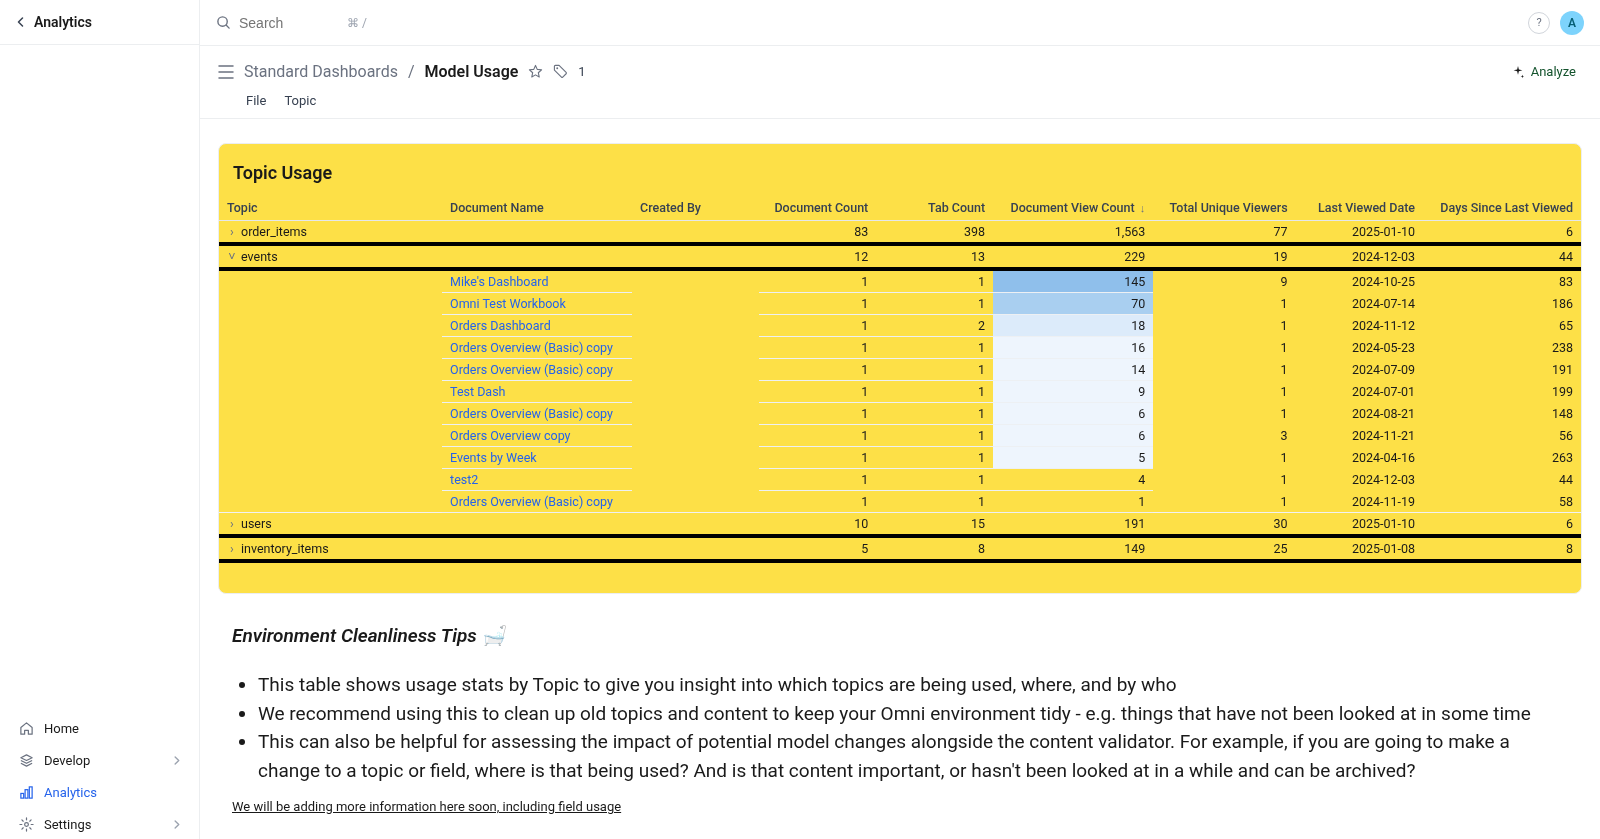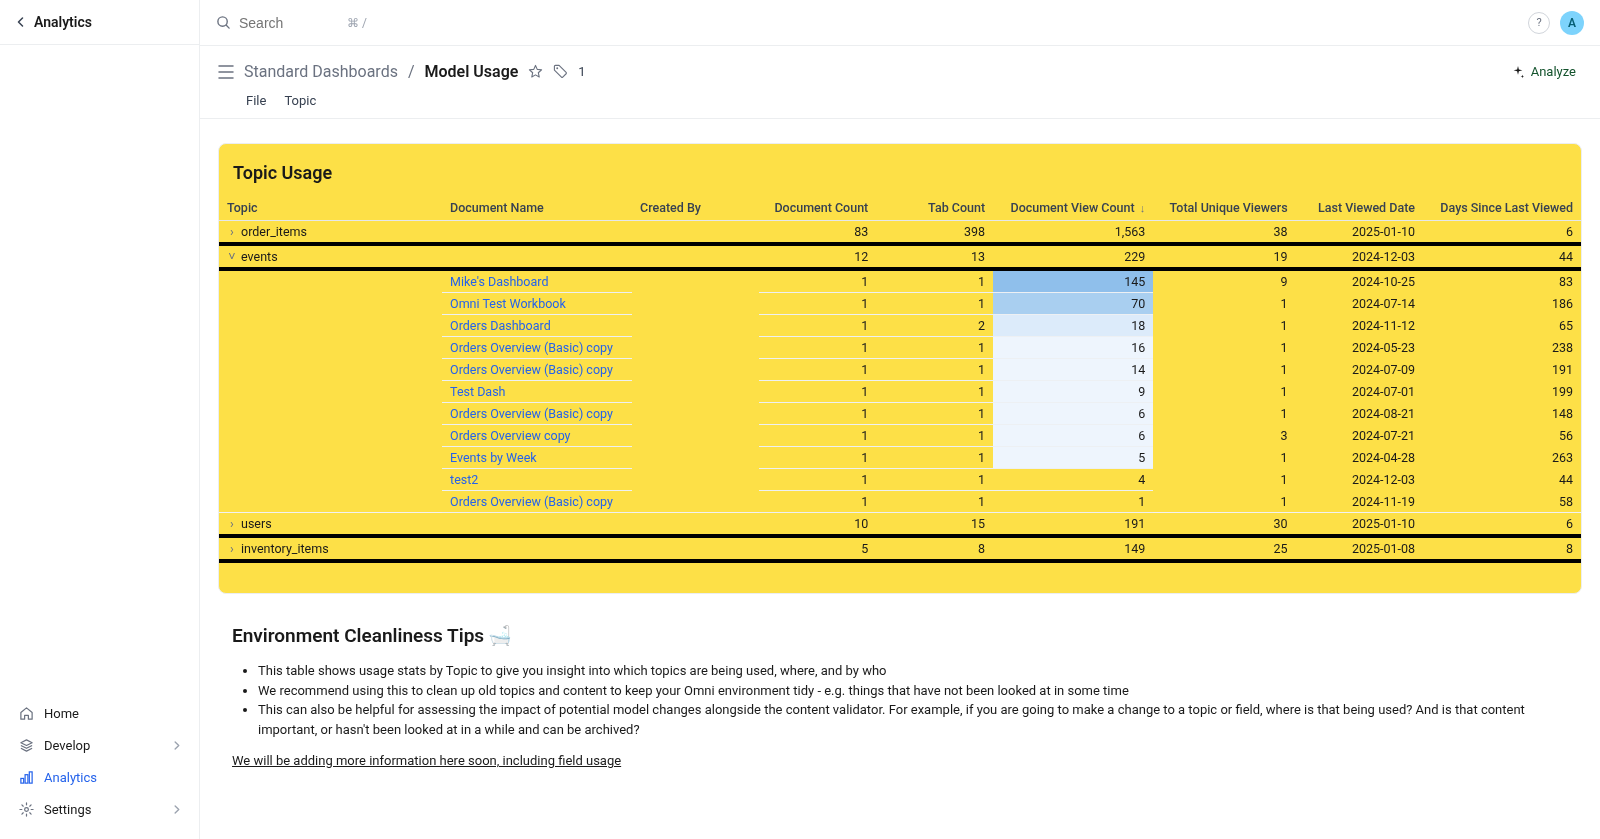--- a/index.html
+++ b/index.html
@@ -62,23 +62,23 @@
 table.data td.doc-cell a { display:inline-block; }
 table.data tr.detail-row td.doc-cell,
 table.data tr.detail-row td.num.col-doccount,
 table.data tr.detail-row td.num.col-tabs,
 table.data tr.detail-row td.num.col-views { border-bottom: 1px solid #edf0f3; }
 td.heat-0{} td.heat-1{background:#eef5fd;} td.heat-2{background:#dcebfa;} td.heat-4{background:#a9cff0;} td.heat-5{background:#8fbfeb;}
 .sort-ind { font-size:11px; color:#6b7280; margin-left:2px;}
 
 
 .tips { padding: 0 14px; }
-.tips h2 { font-size: 19px; font-weight: 600; margin-bottom: 14px; }
+.tips h2 { font-size: 19px; font-weight: 600; margin-bottom: 24px; font-style: italic; }
 .tips ul { padding-left: 26px; margin-bottom: 14px; }
-.tips li { font-size: 13px; line-height: 1.5; color:#1a1a1a; }
+.tips li { font-size: 19px; line-height: 1.5; color:#1a1a1a; }
 .tips p { font-size: 13px; text-decoration: underline; }
 
 
 col.c-topic{width:210px;} col.c-doc{width:170px;} col.c-created{width:120px;}
 col.c-n{width:110px;} col.c-views{width:140px;} col.c-date{width:120px;} col.c-days{width:140px;}
 
 svg { display:block; }
 </style>
 </head>
 <body>
@@ -235,21 +235,21 @@
             </tr>
           </thead>
           <tbody id="table-body">
               <tr class="group-row">
                 <td class="topic-cell"><span class="expand-icon">›</span>order_items</td>
                 <td></td>
                 <td></td>
                 <td class="num">83</td>
                 <td class="num">398</td>
                 <td class="num">1,563</td>
-                <td class="num">38</td>
+                <td class="num">77</td>
                 <td class="num">2025-01-10</td>
                 <td class="num">6</td>
               </tr>
               <tr class="group-row">
                 <td class="topic-cell"><span class="expand-icon">˅</span>events</td>
                 <td></td>
                 <td></td>
                 <td class="num">12</td>
                 <td class="num">13</td>
                 <td class="num">229</td>
@@ -335,32 +335,32 @@
                 <td class="num">148</td>
               </tr>
               <tr class="detail-row">
                 <td></td>
                 <td class="doc-cell"><a>Orders Overview copy</a></td>
                 <td></td>
                 <td class="num col-doccount">1</td>
                 <td class="num col-tabs">1</td>
                 <td class="num col-views heat-1">6</td>
                 <td class="num">3</td>
-                <td class="num">2024-07-21</td>
+                <td class="num">2024-11-21</td>
                 <td class="num">56</td>
               </tr>
               <tr class="detail-row">
                 <td></td>
                 <td class="doc-cell"><a>Events by Week</a></td>
                 <td></td>
                 <td class="num col-doccount">1</td>
                 <td class="num col-tabs">1</td>
                 <td class="num col-views heat-1">5</td>
                 <td class="num">1</td>
-                <td class="num">2024-04-28</td>
+                <td class="num">2024-04-16</td>
                 <td class="num">263</td>
               </tr>
               <tr class="detail-row">
                 <td></td>
                 <td class="doc-cell"><a>test2</a></td>
                 <td></td>
                 <td class="num col-doccount">1</td>
                 <td class="num col-tabs">1</td>
                 <td class="num col-views heat-0">4</td>
                 <td class="num">1</td>

